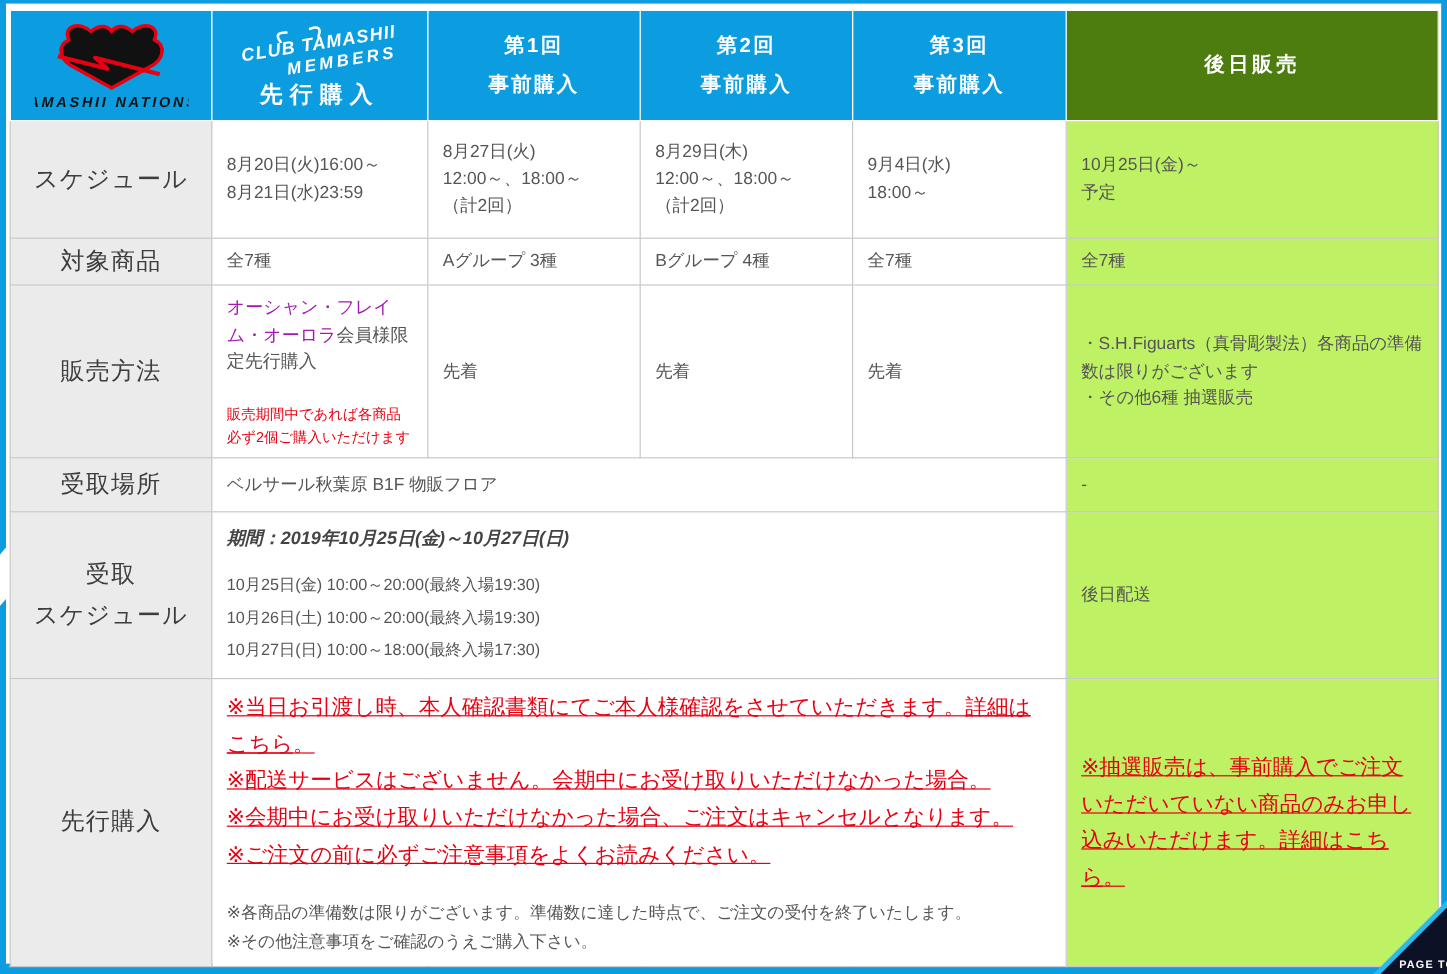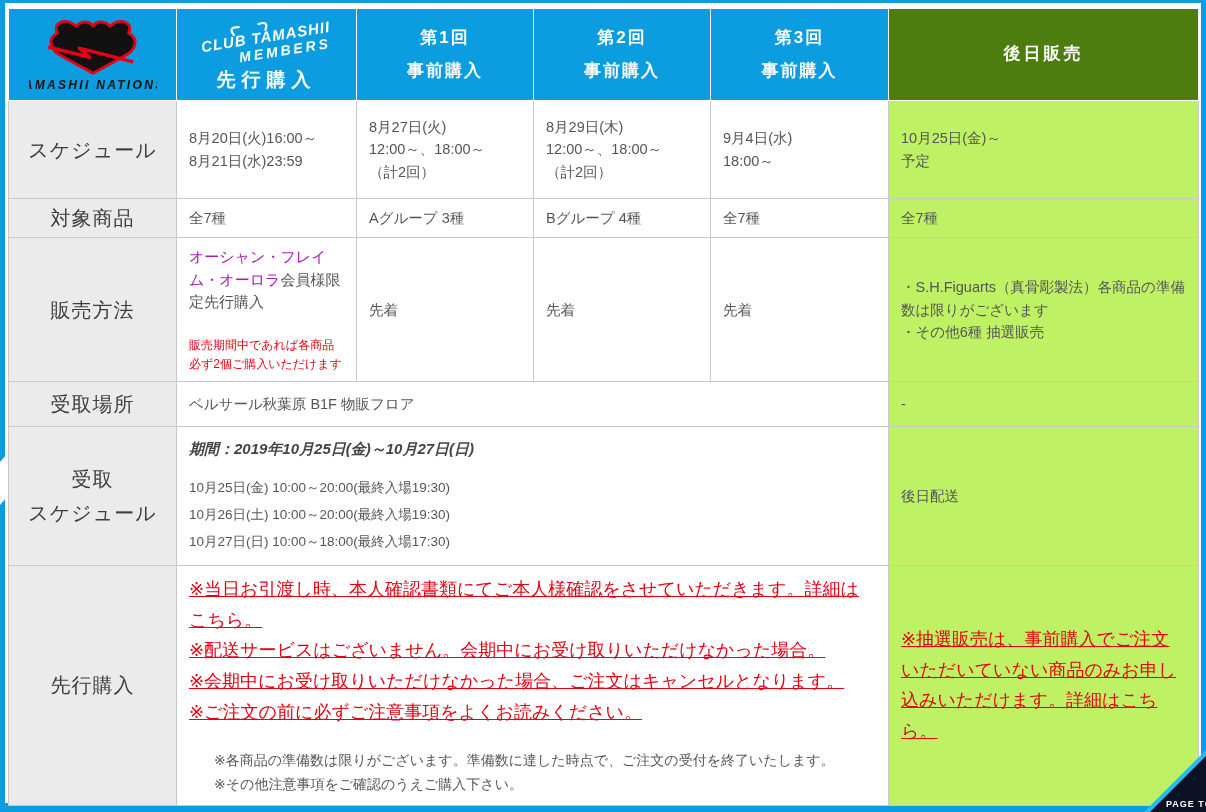--- a/index.html
+++ b/index.html
@@ -71,21 +71,21 @@
   .method-title { font-size: 15px; line-height: 1.5; }
   .red-strong { color: #a21caf; }
   .method-note { margin-top: 22px; color: #E60012; font-size: 12px; line-height: 1.55; }
 
   .em-red { color: #E60012; font-weight: bold; }
 
   .period-line { font-weight: bold; color: #444; font-size: 15px; display:block; margin-bottom: 14px; font-style: italic; }
   .pickup-day { display:block; font-size: 13.5px; line-height: 2.0; }
 
   .note-red  { color: #E60012; font-size: 18px; line-height: 1.7; display: block; text-decoration: underline; }
-  .note-gray { color: #555;    font-size: 14px; line-height: 1.7; display: block; margin-left: 25px; }
+  .note-gray { color: #555;    font-size: 14px; line-height: 1.7; display: block; }
   .note-gap  { height: 22px; }
   a.red-link { color: #E60012; text-decoration: underline; cursor: pointer; }
 
   
   .tn-logo { display: block; margin: 0 auto; }
 
   
   .club-wrap { display:flex; flex-direction:column; align-items:center; justify-content:center; padding-top: 2px; }
   .club-logo {
     transform: rotate(-9deg);

